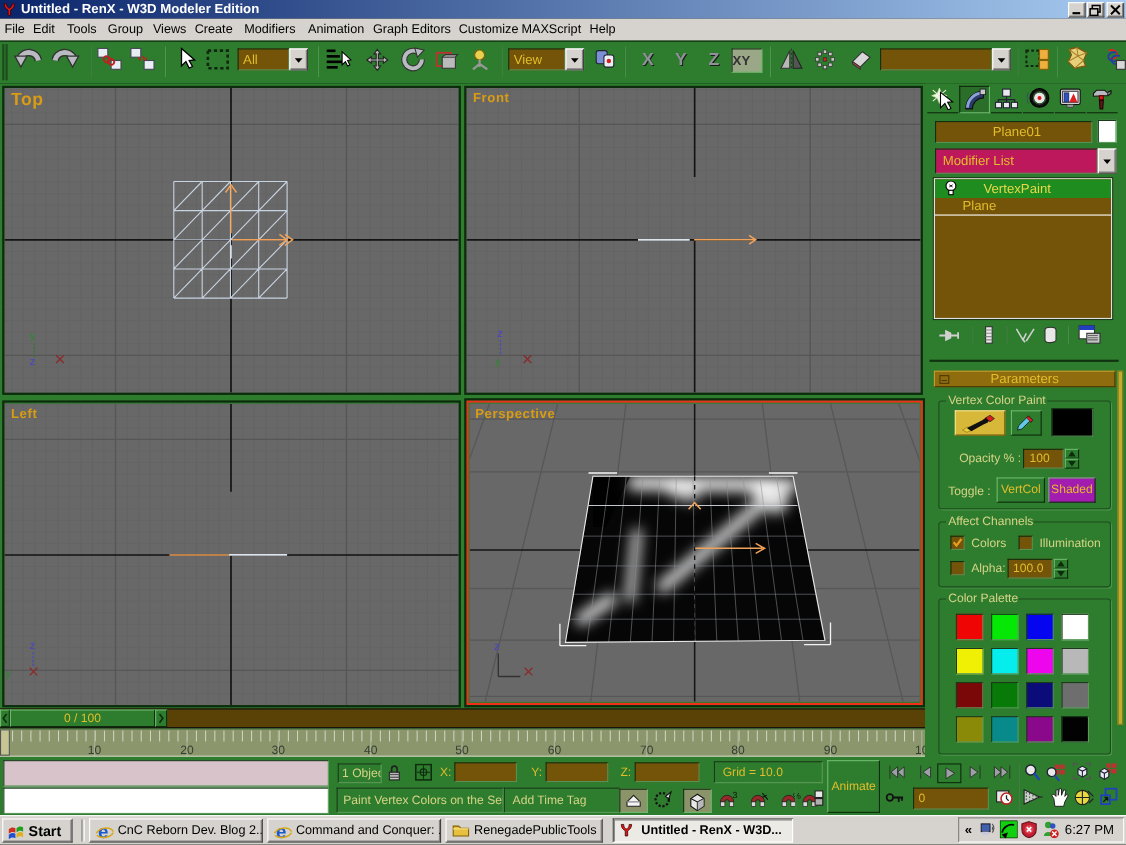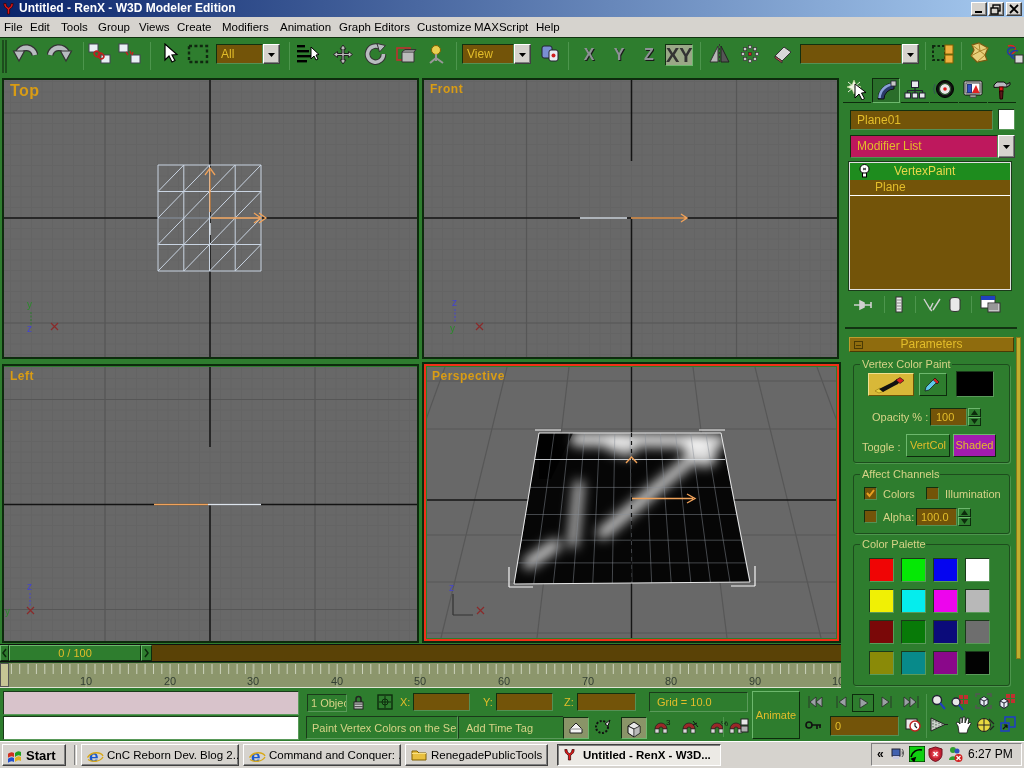--- a/index.html
+++ b/index.html
@@ -105,21 +105,21 @@
     </svg></div>
 <div style="position:absolute;left:539px;top:43px;width:23px;height:23px;"><svg width="23" height="23" viewBox="0 0 23 23">
       <rect x="3" y="3" width="10" height="12" rx="2" fill="#7a8fd4" stroke="#223"></rect>
 <rect x="10" y="7" width="9" height="11" rx="2" fill="#e8eef4" stroke="#223"></rect>
 <circle cx="14.5" cy="12.5" r="2" fill="#d02020"></circle>
     </svg></div>
 <div style="position:absolute;left:568px;top:42px;width:1px;height:28px;background:#164016;border-right:1px solid #4d964d;"></div>
 <div style="position:absolute;left:577px;top:44px;width:24px;height:22px;color:#8e9296;text-shadow:1px 1px 0 #1a1a1a;font-weight:bold;font-size:16px;line-height:21px;text-align:center;">X</div>
 <div style="position:absolute;left:607px;top:44px;width:24px;height:22px;color:#8e9296;text-shadow:1px 1px 0 #1a1a1a;font-weight:bold;font-size:16px;line-height:21px;text-align:center;">Y</div>
 <div style="position:absolute;left:637px;top:44px;width:24px;height:22px;color:#8e9296;text-shadow:1px 1px 0 #1a1a1a;font-weight:bold;font-size:16px;line-height:21px;text-align:center;">Z</div>
-<div style="position:absolute;left:665px;top:44px;width:28px;height:22px;background:#9aa887;border:1px solid;border-color:#123012 #6db86d #6db86d #123012;color:#333;font-weight:bold;font-size:20px;line-height:21px;text-align:center;">XY</div>
+<div style="position:absolute;left:665px;top:44px;width:28px;height:22px;background:#9aa887;border:1px solid;border-color:#123012 #6db86d #6db86d #123012;color:#333;font-weight:bold;font-size:12px;line-height:21px;text-align:left;">XY</div>
 <div style="position:absolute;left:700px;top:42px;width:1px;height:28px;background:#164016;border-right:1px solid #4d964d;"></div>
 <div style="position:absolute;left:708px;top:43px;width:23px;height:23px;"><svg width="23" height="23" viewBox="0 0 23 23">
       <path d="M10 3 L10 19 L2 19 Z" fill="#b8b8b8" stroke="#333"></path>
 <path d="M13 3 L13 19 L21 19 Z" fill="#555" stroke="#222"></path>
 <path d="M11.5 1 L11.5 21" stroke="#333" stroke-dasharray="2 2"></path>
     </svg></div>
 <div style="position:absolute;left:740px;top:43px;width:22px;height:23px;"><svg width="22" height="23" viewBox="0 0 22 23">
       <rect x="15.4" y="9.4" width="3.2" height="3.2" fill="#c8c8c8" stroke="#333" stroke-width="0.7"></rect>
       <rect x="13.3" y="14.3" width="3.2" height="3.2" fill="#c8c8c8" stroke="#333" stroke-width="0.7"></rect>
       <rect x="8.4" y="16.4" width="3.2" height="3.2" fill="#c8c8c8" stroke="#333" stroke-width="0.7"></rect>
@@ -445,21 +445,21 @@
       <path d="M10 14 L14 6 L17.5 14 Z" fill="#e02020"></path>
       <rect x="5.5" y="5.5" width="4" height="8" fill="#3050c0" stroke="#203880"></rect>
       <rect x="8" y="16" width="6" height="2.5" fill="#999" stroke="#333" stroke-width="0.6"></rect>
     </svg></div>
 <div style="position:absolute;left:988px;top:78px;width:28px;height:25px;border-bottom:1px solid #0d2b0d;text-align:center;padding-top:1px;"><svg width="22" height="21" viewBox="0 0 22 21">
       <path d="M3 6 L6 3 L13 3 L16 5.5 L16 8 L12 8 L3 8.5 Z" fill="#b8b8c0" stroke="#111"></path>
       <path d="M16 5 L19 3.5 L19 6 L16 8" fill="#888" stroke="#111"></path>
       <rect x="8.5" y="8" width="3.5" height="4" fill="#e01818" stroke="#600"></rect>
       <path d="M8.5 12 L12 12 L11.5 20 L9 20 Z" fill="#5a1a1a" stroke="#200"></path>
     </svg></div>
-<div style="position:absolute;left:850px;top:110px;width:143px;height:20px;background:#735409;border:1px solid;border-color:#12300f #559055 #559055 #12300f;color:#e3bd2a;font-size:12px;line-height:18px;padding-left:6px;">Plane01</div>
+<div style="position:absolute;left:850px;top:110px;width:143px;height:20px;background:#735409;border:1px solid;border-color:#12300f #559055 #559055 #12300f;color:#e3bd2a;font-size:12px;line-height:18px;padding-left:6px;text-align:center;">Plane01</div>
 <div style="position:absolute;left:998px;top:109px;width:17px;height:21px;background:#fff;border:1px solid;border-color:#1a3a1a #5a9a5a #5a9a5a #1a3a1a;"></div>
 <div style="position:absolute;left:850px;top:135px;width:148px;height:23px;background:#be185d;border:1px solid;border-color:#12300f #559055 #559055 #12300f;color:#e3bd2a;font-size:12px;line-height:21px;padding-left:6px;">Modifier List</div>
 <div style="position:absolute;left:998px;top:135px;width:17px;height:23px;background:#d6d3ce;border:1px solid;border-color:#ffffff #404040 #404040 #ffffff;box-shadow:inset -1px -1px 0 #808080;text-align:center;"><svg width="15" height="21" viewBox="0 0 15 21">
       <path d="M4 9 L11 9 L7.5 13 Z" fill="#000"></path>
     </svg></div>
 <div style="position:absolute;left:849px;top:162px;width:162px;height:128px;background:#735409;border:1px solid #e0e0e0;box-shadow:0 0 0 1px #1a3a1a;">
     <div style="position:absolute;left:0px;top:0px;width:160px;height:17px;background:#1e8c1e;color:#e8d84a;font-size:12px;line-height:16px;">
       <div style="position:absolute;left:8px;top:1px;width:13px;height:14px;position:absolute;"><svg width="13" height="14" viewBox="0 0 13 14">
           <circle cx="6.5" cy="5" r="4.5" fill="#fff" stroke="#000"></circle>
           <rect x="4.5" y="9" width="4" height="4" fill="#fff" stroke="#000"></rect>

